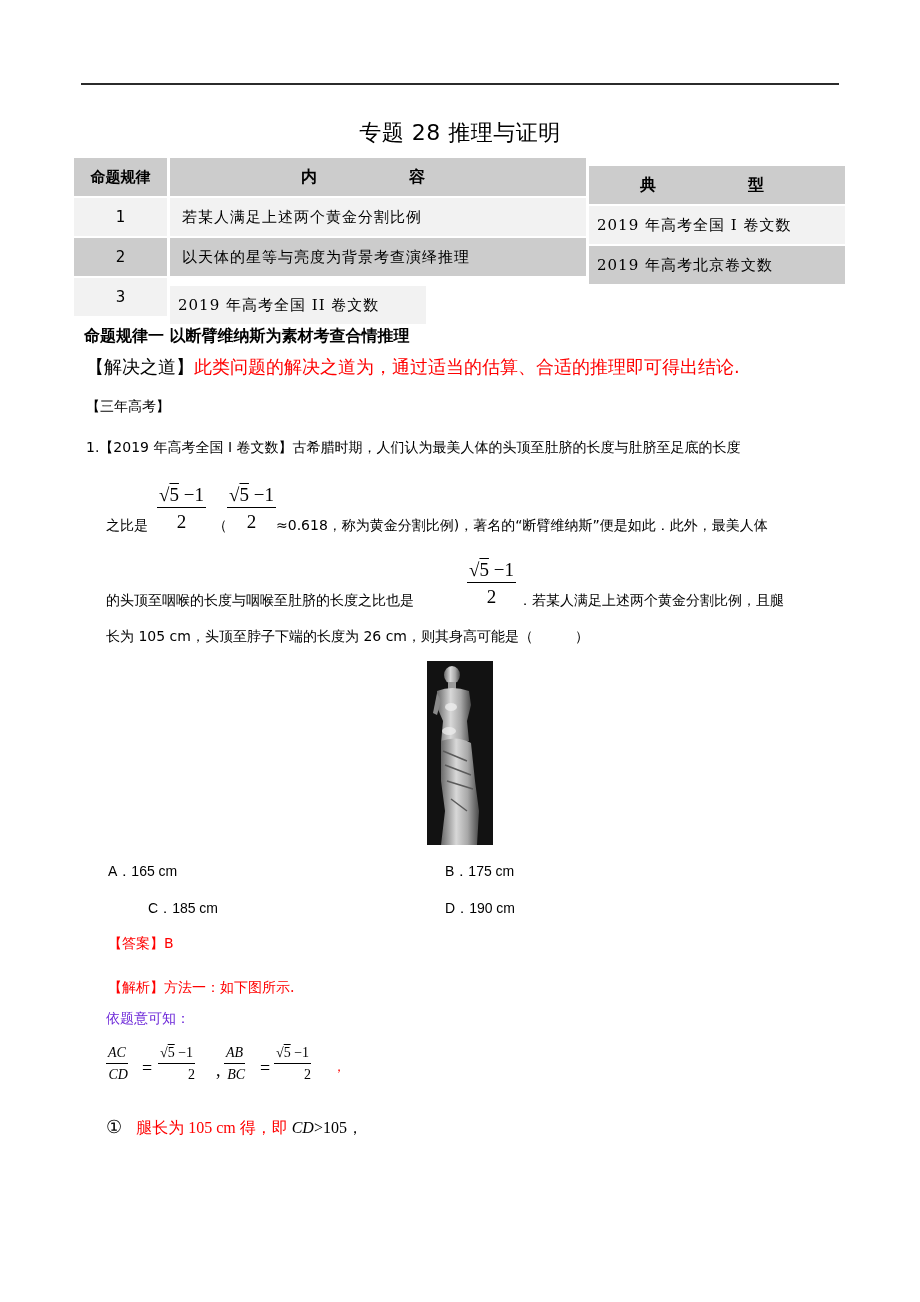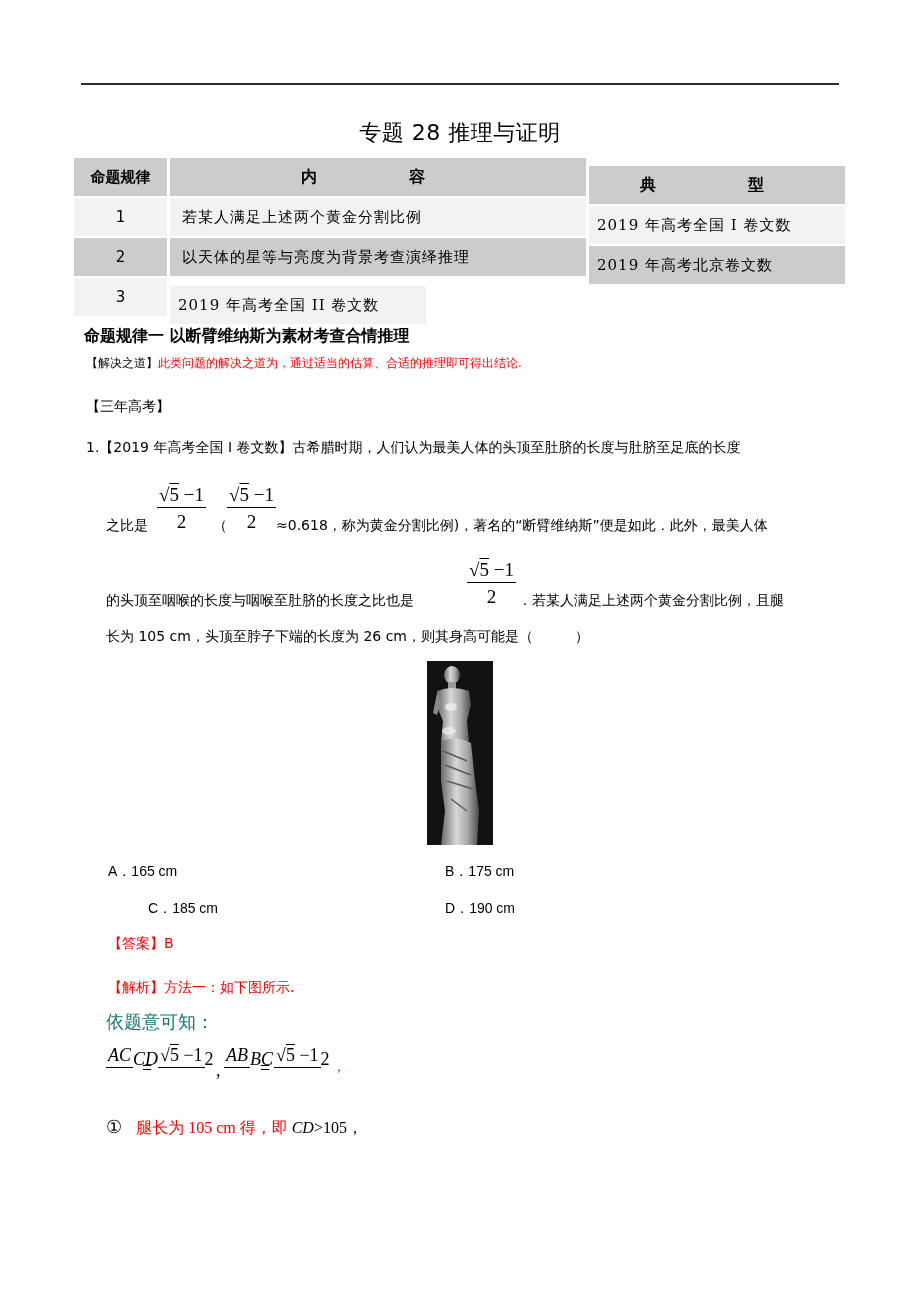--- a/index.html
+++ b/index.html
@@ -18,42 +18,42 @@
     .c1 { width: 93px; justify-content: center; }
     .c2 { width: 416px; padding-left: 12px; font-family: "DejaVu Serif", serif; letter-spacing: 1px; }
     .c3 { width: 256px; padding-left: 8px; font-family: "DejaVu Serif", serif; letter-spacing: 1px; margin-top: 8px; }
     .row-dark .t-cell { background: #cccccc; }
     .row-light .t-cell { background: #f2f2f2; }
     .t-head .t-cell { font-weight: bold; font-size: 16px; }
     .t-head .c2, .t-head .c3 { justify-content: center; padding-left: 8px; font-family: "DejaVu Sans", sans-serif; letter-spacing: 38px; }
     .t-head .c1 { font-size: 15px; letter-spacing: 0; }
 
     .section-heading { position: absolute; left: 84px; top: 326px; font-size: 16px; font-weight: bold; }
-    .method-line { position: absolute; left: 86px; top: 355px; font-size: 12px; }
+    .method-line { position: absolute; left: 86px; top: 355px; font-size: 18px; }
     .red { color: #ff0000; }
     .three-years { position: absolute; left: 86px; top: 398px; font-size: 14px; }
 
     .q-text { position: absolute; font-size: 14px; white-space: nowrap; }
 
     .frac { position: absolute; display: flex; flex-direction: column; align-items: center; font-family: "Liberation Serif", serif; font-size: 19px; line-height: 1; }
     .frac .num { padding: 0 2px 3px 2px; border-bottom: 1.3px solid #000; white-space: nowrap; }
     .frac .den { padding-top: 4px; }
     .sqrt { text-decoration: overline; }
 
     .statue { position: absolute; left: 427px; top: 661px; width: 66px; height: 184px; background: #101010; overflow: hidden; }
     .statue svg { display: block; }
 
     .choice { position: absolute; font-size: 14px; font-family: "Liberation Sans", sans-serif; }
 
     .answer { position: absolute; left: 108px; top: 935px; font-size: 14px; color: #ff0000; }
     .analysis { position: absolute; left: 108px; top: 979px; font-size: 14px; color: #ff0000; font-family: "DejaVu Serif", serif; }
-    .known { position: absolute; left: 106px; top: 1010px; font-size: 18px; color: #0f766e; font-family: "DejaVu Serif", serif; }
+    .known { position: absolute; left: 106px; top: 1010px; font-size: 14px; color: #6d28d9; font-family: "DejaVu Serif", serif; }
 
     .eq-block { position: absolute; left: 106px; top: 1046px; height: 46px; }
-    .eq-frac { position: absolute; display: flex; flex-direction: row; align-items: flex-end; font-family: "Liberation Serif", serif; font-size: 18px; line-height: 1; }
+    .eq-frac { position: absolute; display: flex; flex-direction: column; align-items: flex-end; font-family: "Liberation Serif", serif; font-size: 14px; line-height: 1; }
     .eq-frac .num { padding: 0 2px 3px; border-bottom: 1.3px solid #000; white-space: nowrap; }
     .eq-frac .den { padding-top: 4px; }
     .it { font-style: italic; }
     .eq-sym { position: absolute; font-family: "Liberation Serif", serif; font-size: 18px; }
 
     .step1 { position: absolute; left: 106px; top: 1116px; font-size: 16px; font-family: "Liberation Serif", serif; }
     .step1 .circled { color: #000; margin-right: 14px; font-size: 18px; }
     .step1 .txt { color: #ff0000; }
     .step1 .cd { color: #000; font-style: italic; }
     .step1 .num105 { color: #000; }

